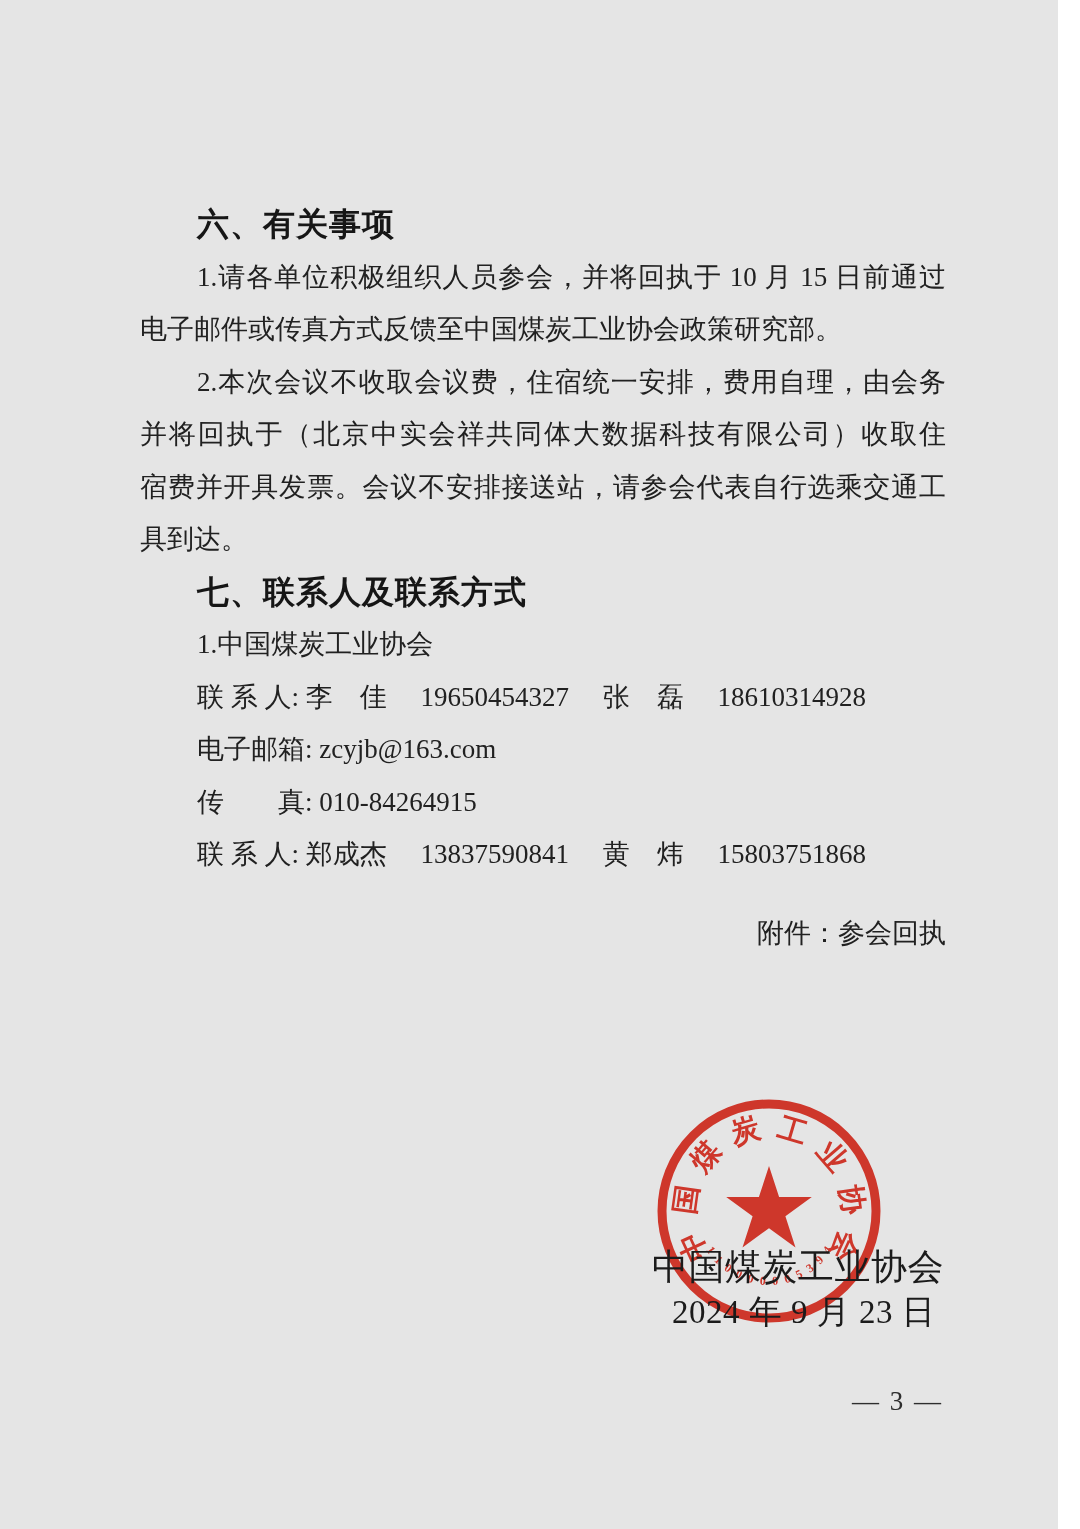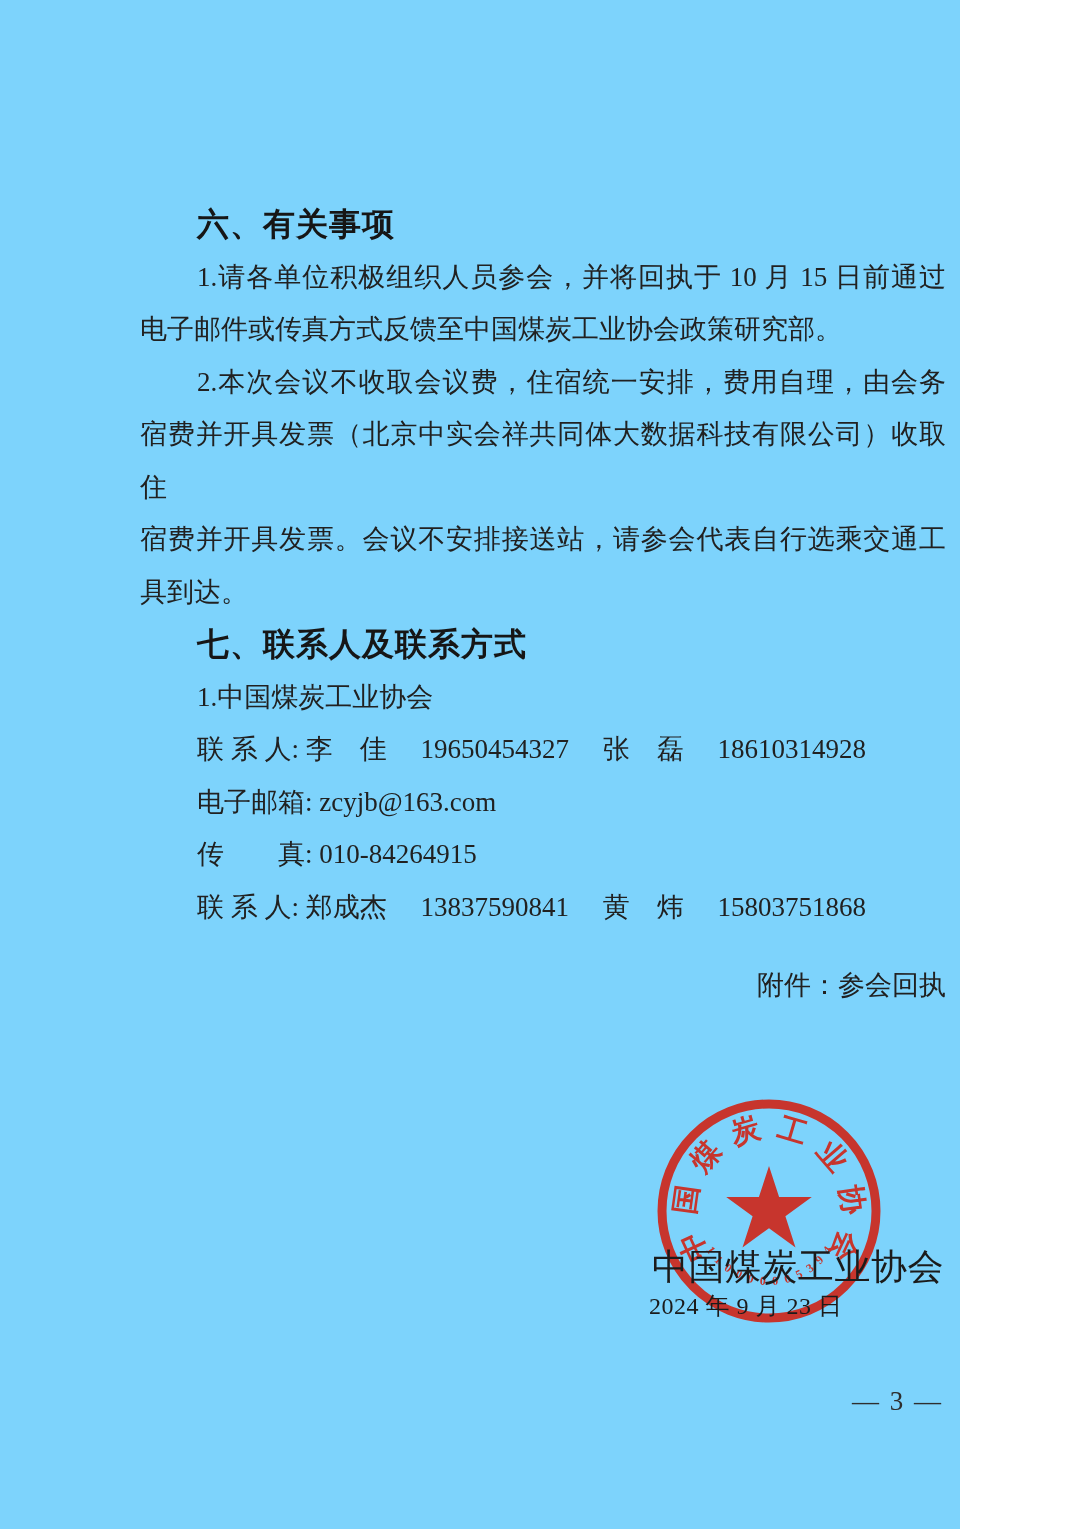--- a/index.html
+++ b/index.html
@@ -1,19 +1,19 @@
 <!DOCTYPE html>
 <html style="--seal-red: #cd2a1e;"><head>
 <meta charset="utf-8">
 <style>
   html,body { margin:0; padding:0; background:#ffffff; }
   .page {
     position:relative;
-    width:960px; height:1529px;
-    background:#7dd3fc;
+    width:1058px; height:1529px;
+    background:#e5e5e5;
     overflow:hidden;
     font-family:"Liberation Serif","DejaVu Serif",serif;
     color:#212121;
   }
   .content {
     position:absolute;
     left:140px; top:198px; width:806px;
   }
   .line { font-size:27px; line-height:52.5px; }
   .jfull { text-align:justify; text-align-last:justify; }
@@ -33,22 +33,22 @@
     width:240px; height:240px;
     opacity:0.93;
     z-index:1;
   }
   .seal-wrap svg { display:block; width:240px; height:240px; }
   .sig-org {
     position:absolute; left:652px; top:1243px;
     font-size:36px; letter-spacing:0.5px; z-index:2; color:#1b1b1b;
   }
   .sig-date {
-    position:absolute; left:649px; top:1290px;
-    font-size:24px; letter-spacing:0.5px; z-index:2; color:#1b1b1b;
+    position:absolute; left:672px; top:1290px;
+    font-size:33px; letter-spacing:0.5px; z-index:2; color:#1b1b1b;
   }
   .page-num {
     position:absolute; left:852px; top:1386px;
     font-size:27px; color:#2e2e2e; letter-spacing:2px;
   }
 </style>
 </head>
 <body>
 
 <div class="page">
@@ -57,21 +57,21 @@
 
     <div class="line head">六、有关事项</div>
 
     <div>
       <div class="line jfull ind">1.请各单位积极组织人员参会，并将回执于 10 月 15 日前通过</div>
       <div class="line">电子邮件或传真方式反馈至中国煤炭工业协会政策研究部。</div>
     </div>
 
     <div>
       <div class="line jfull ind">2.本次会议不收取会议费，住宿统一安排，费用自理，由会务</div>
-      <div class="line jfull">宿费并开具发票（北京中实会祥共同体大数据科技有限公司）收取住</div>
+      <div class="line jfull">并将回执于（北京中实会祥共同体大数据科技有限公司）收取住</div>
       <div class="line jfull">宿费并开具发票。会议不安排接送站，请参会代表自行选乘交通工</div>
       <div class="line">具到达。</div>
     </div>
 
     <div class="line head">七、联系人及联系方式</div>
 
     <div>
       <div class="line ind">1.中国煤炭工业协会</div>
       <div class="line ind">联 系 人: 李　佳　 19650454327 　张　磊　 18610314928</div>
       <div class="line ind">电子邮箱: zcyjb@163.com</div>

